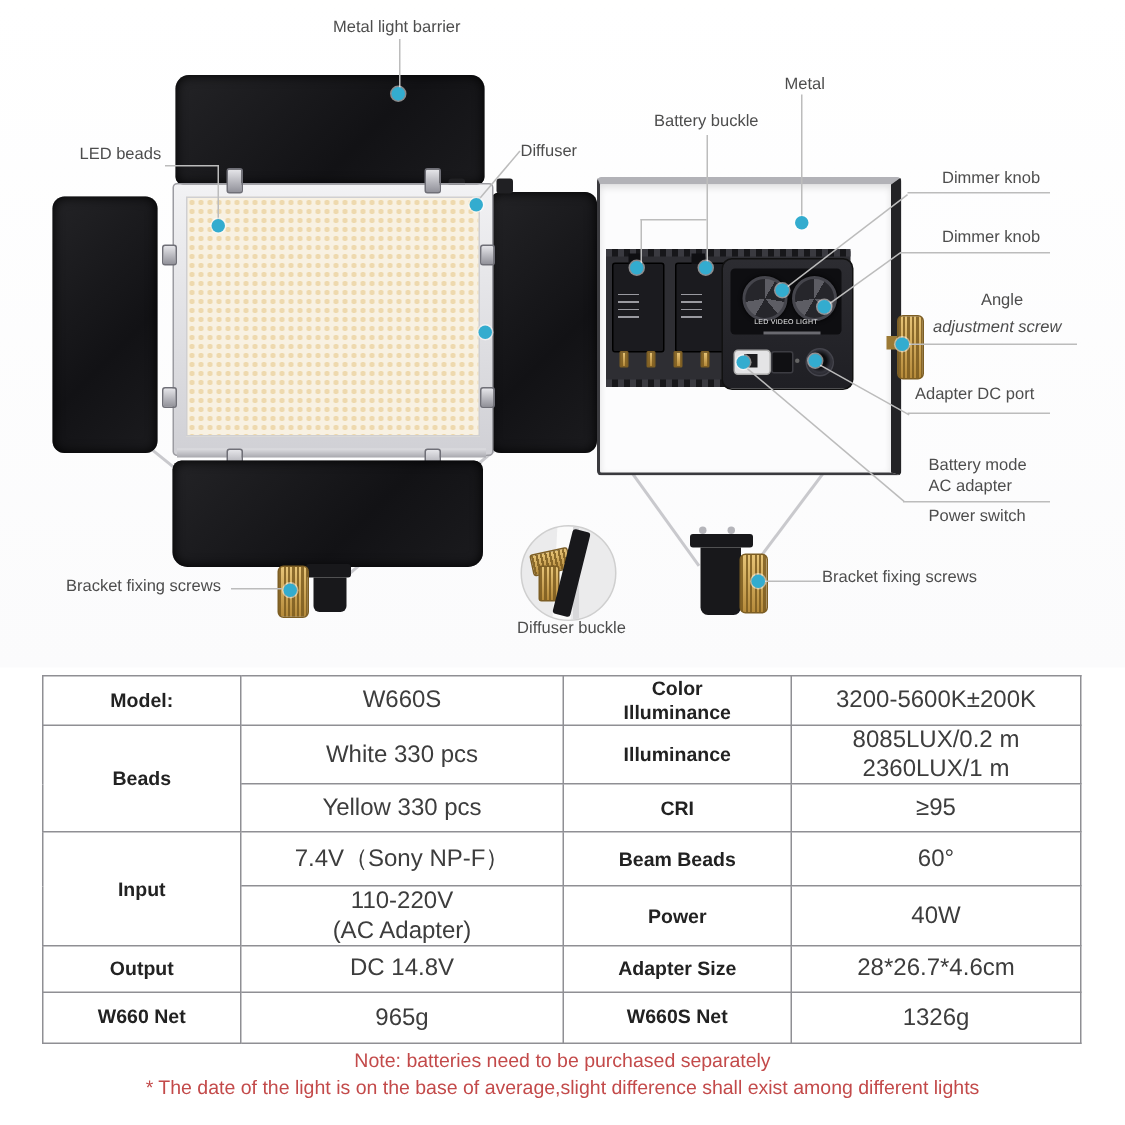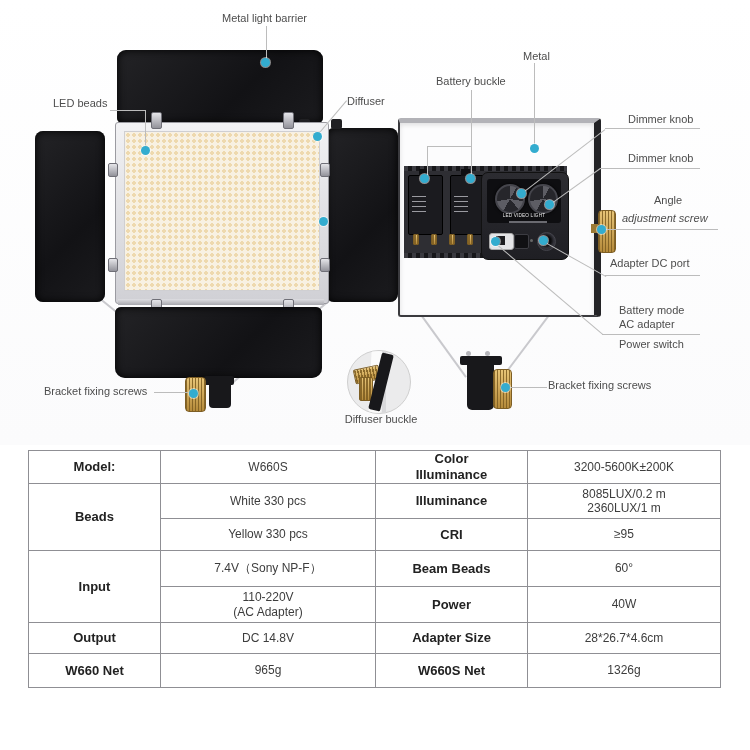--- a/index.html
+++ b/index.html
@@ -28,21 +28,21 @@
   .knob{position:absolute;width:26px;height:26px;border-radius:50%;
         background:conic-gradient(#5d5d64 0 30deg,#26262b 30deg 100deg,#5d5d64 100deg 140deg,
                    #26262b 140deg 210deg,#5d5d64 210deg 260deg,#26262b 260deg 360deg);
         border:2px solid #45454c;box-shadow:0 0 3px #000;}
   
   .specs{position:absolute;left:28px;top:450px;width:692px;border-collapse:collapse;
          table-layout:fixed;}
   .specs th,.specs td{border:1px solid #8f8f94;text-align:center;vertical-align:middle;
          padding:0;line-height:1.2;}
   .specs th{font-size:13px;color:#222;font-weight:bold;}
-  .specs td{font-size:12px;color:#3d3d3d;font-weight:normal;}
+  .specs td{font-size:16px;color:#3d3d3d;font-weight:normal;}
   .note{position:absolute;left:0;width:750px;text-align:center;font-size:13px;color:#c34a4a;}
   .tinytext{position:absolute;font-size:6px;color:#e9e9e9;letter-spacing:.2px;
             text-align:center;transform:scale(.78);transform-origin:center;}
 </style>
 </head>
 <body>
 
 <div class="stage">
   <div class="photo">
 
@@ -242,13 +242,15 @@
     </tr>
     <tr style="height:34px">
       <th>W660 Net</th>
       <td>965g</td>
       <th>W660S Net</th>
       <td>1326g</td>
     </tr>
   </tbody>
     </table>
 
+  <div class="note" style="top:699px;">Note: batteries need to be purchased separately</div>
+  <div class="note" style="top:717px;">* The date of the light is on the base of average,slight difference shall exist among different lights</div>
 </div>
 
 </body></html>

